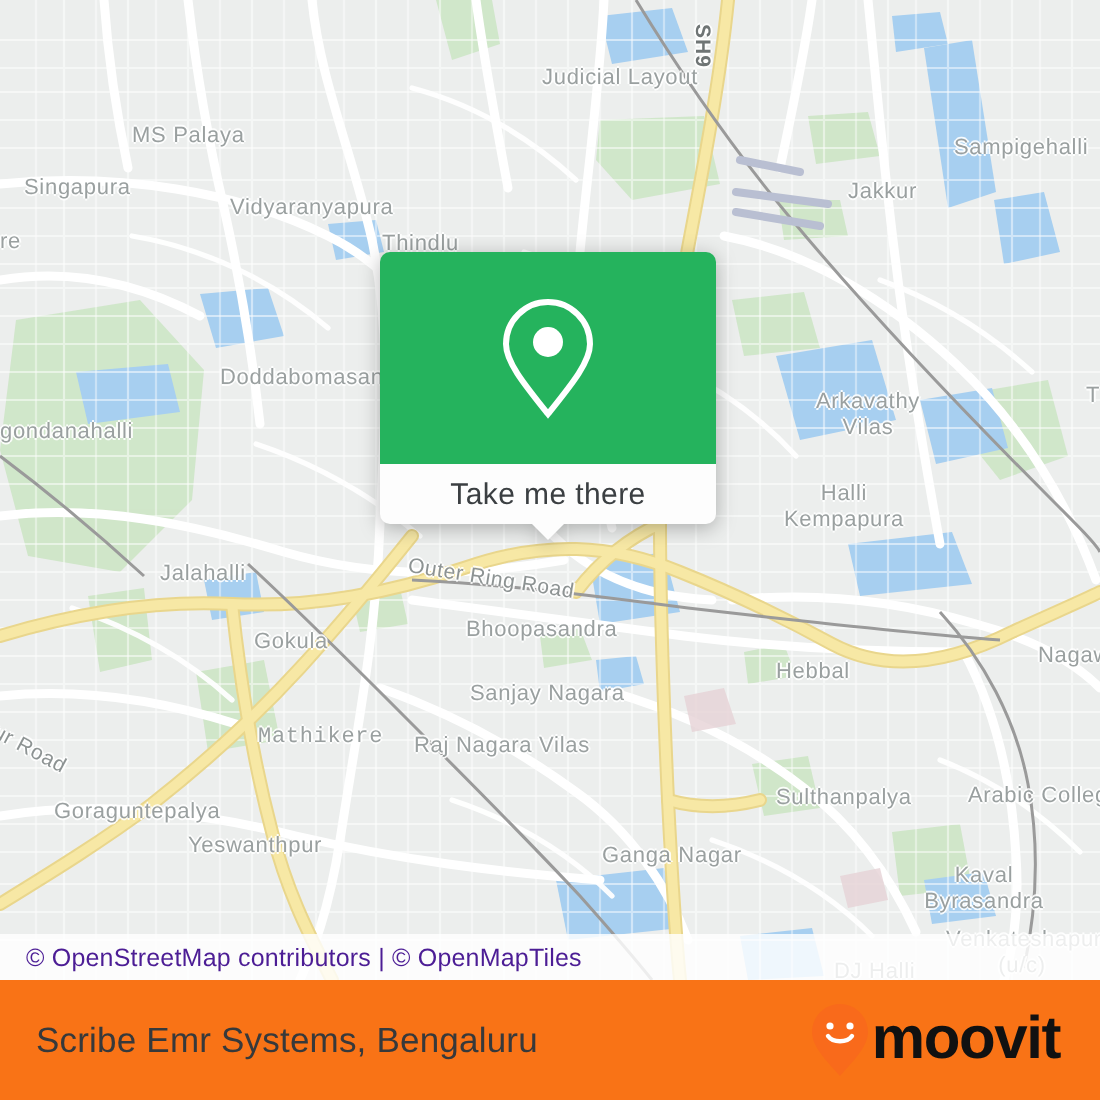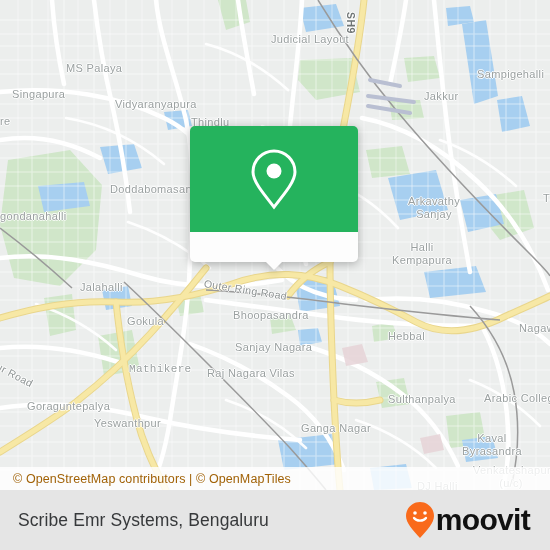--- a/index.html
+++ b/index.html
@@ -106,33 +106,33 @@
     left: 0;
     top: 467px;
     width: 550px;
     height: 23px;
     background: rgba(255,255,255,.82);
     display: flex;
     align-items: center;
   }
   #attribution-text {
     padding-left: 13px;
-    color: #a16207;
+    color: #4c1d95;
     font-size: 12.5px;
     letter-spacing: .1px;
   }
 
   
   #bottom-bar {
     position: absolute;
     left: 0;
     top: 490px;
     width: 550px;
     height: 60px;
-    background: #e5e5e5;
+    background: #f97316;
     display: flex;
     align-items: center;
     justify-content: space-between;
   }
   #place-title {
     padding-left: 18px;
     color: #37393b;
     font-size: 17.5px;
     letter-spacing: .1px;
   }
@@ -303,21 +303,21 @@
         <div class="map-label" style="left: 12px; top: 88px;">Singapura</div>
         <div class="map-label" style="left: 115px; top: 98px;">Vidyaranyapura</div>
         <div class="map-label" style="left: 191px; top: 116px;">Thindlu</div>
         <div class="map-label" style="left: 271px; top: 33px;">Judicial Layout</div>
         <div class="map-label shield" style="left: 357px; top: 12px; transform-origin: left top; transform: rotate(90deg);">SH9</div>
         <div class="map-label" style="left: 424px; top: 90px;">Jakkur</div>
         <div class="map-label" style="left: 477px; top: 68px;">Sampigehalli</div>
         <div class="map-label" style="left: 0px; top: 115px;">re</div>
         <div class="map-label" style="left: 110px; top: 183px;">Doddabomasan</div>
         <div class="map-label" style="left: 0px; top: 210px;">gondanahalli</div>
-        <div class="map-label two-line" style="left: 398px; top: 195px; width: 72px;">Arkavathy Sanjay</div>
+        <div class="map-label two-line" style="left: 398px; top: 195px; width: 72px;">Arkavathy Vilas</div>
         <div class="map-label two-line" style="left: 382px; top: 241px; width: 80px;">Halli Kempapura</div>
         <div class="map-label" style="left: 80px; top: 281px;">Jalahalli</div>
         <div class="map-label road" style="left: 205px; top: 277px; transform-origin: left top; transform: rotate(9deg);">Outer Ring Road</div>
         <div class="map-label" style="left: 127px; top: 315px;">Gokula</div>
         <div class="map-label" style="left: 233px; top: 309px;">Bhoopasandra</div>
         <div class="map-label" style="left: 519px; top: 322px;">Nagawa</div>
         <div class="map-label" style="left: 353px; top: 330px; padding-left: 35px;">Hebbal</div>
         <div class="map-label" style="left: 235px; top: 341px;">Sanjay Nagara</div>
         <div class="map-label" style="left: 129px; top: 363px; font-family: Liberation Mono, monospace;">Mathikere</div>
         <div class="map-label" style="left: 207px; top: 367px;">Raj Nagara Vilas</div>
@@ -334,20 +334,21 @@
       </div>
 
     <div id="callout">
       <div id="callout-image">
         <svg width="48" height="62" viewBox="0 0 48 62">
           <path d="M24 3 C12.4 3 3 12.4 3 24 C3 33 12 44 24 59 C36 44 45 33 45 24 C45 12.4 35.6 3 24 3 Z" fill="none" stroke="#ffffff" stroke-width="3"></path>
           <circle cx="24" cy="23" r="7.5" fill="#ffffff"></circle>
         </svg>
       </div>
       <div id="callout-footer">
+        <span id="callout-footer-label">Take me there</span>
         <div id="callout-pointer"></div>
       </div>
     </div>
 
     <div id="attribution">
       <span id="attribution-text">© OpenStreetMap contributors | © OpenMapTiles</span>
     </div>
   </div>
 
   <div id="bottom-bar">

